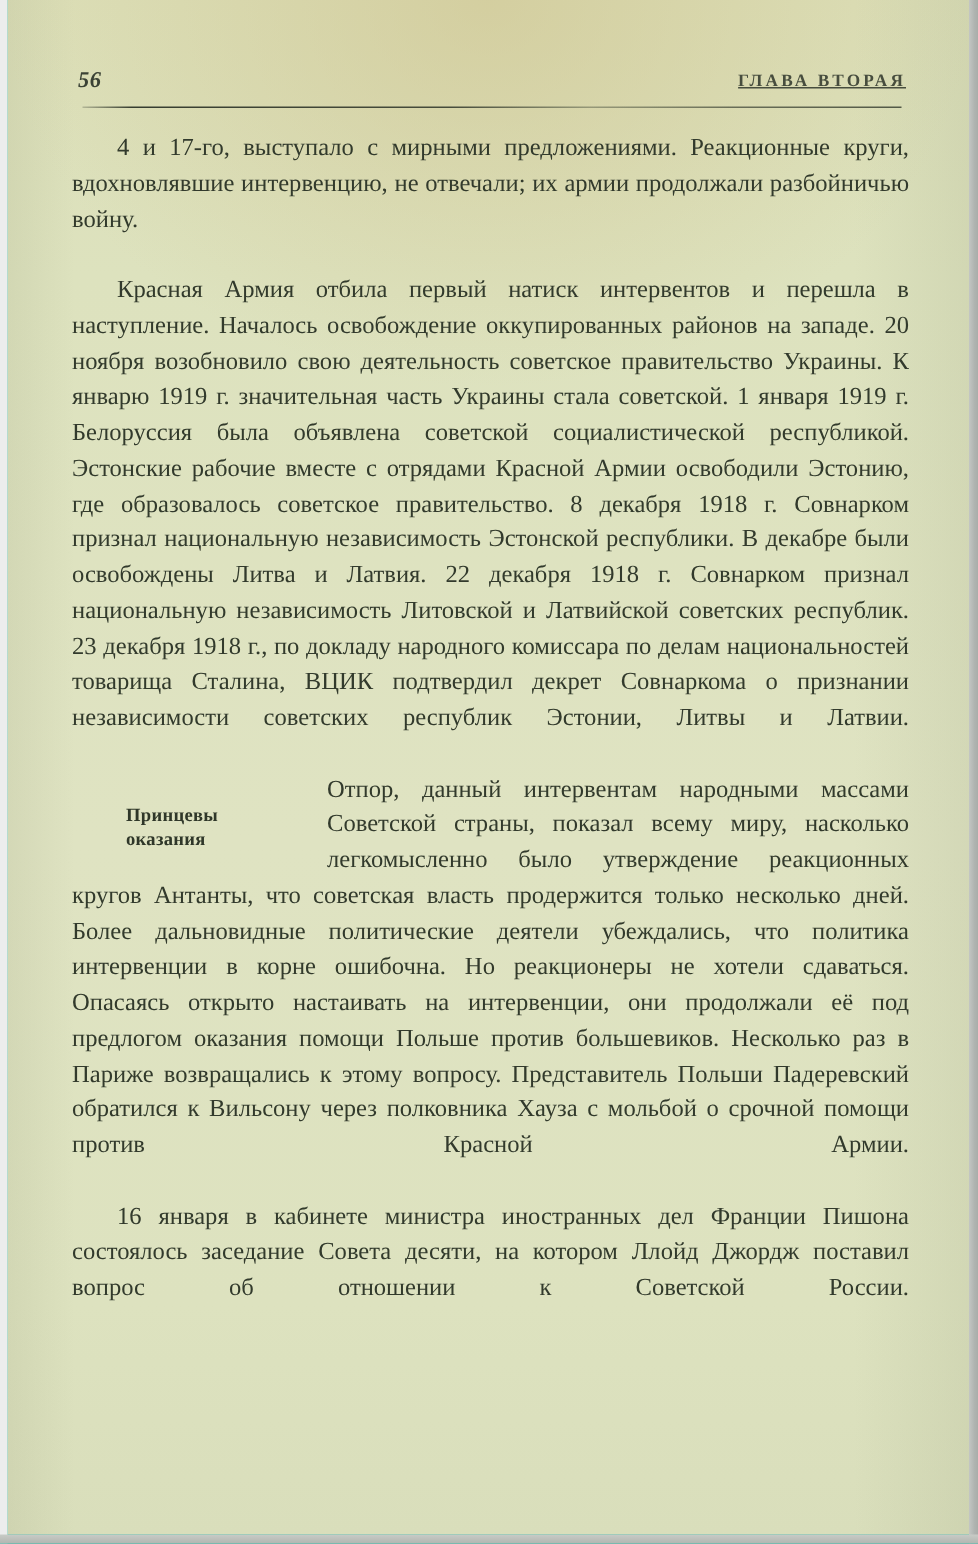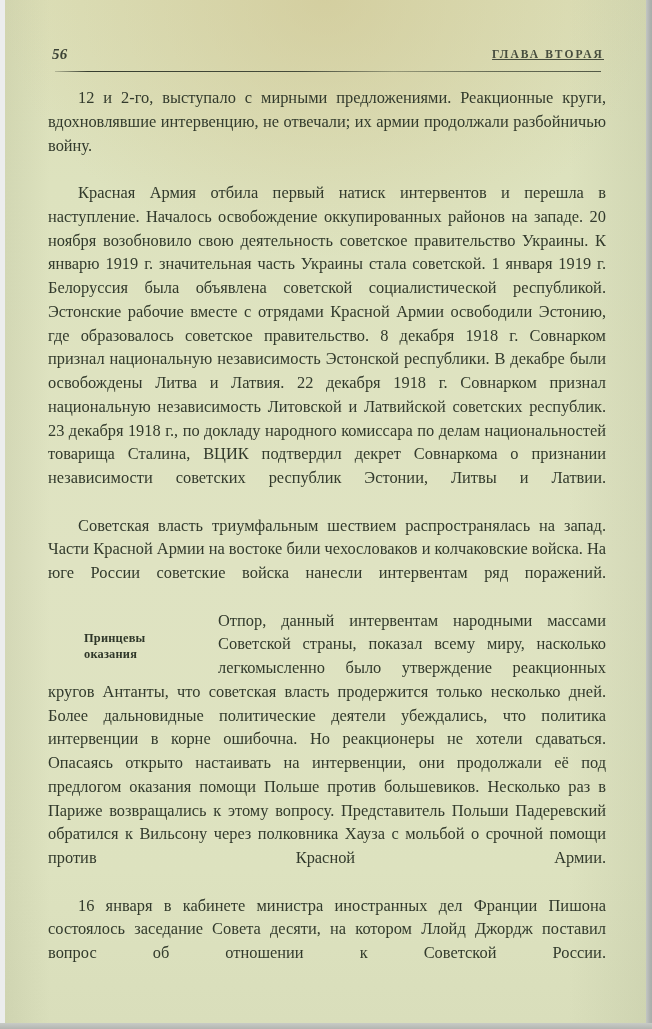--- a/index.html
+++ b/index.html
@@ -175,23 +175,22 @@
   <div class="content blur">
 
     <div class="header">
       <div class="folio">56</div>
       <div class="running-title">ГЛАВА ВТОРАЯ</div>
     </div>
     <div class="header-rule"></div>
 
     <div class="body-col">
 
-      <p class="para">12 и 2-го, выступало с мирными предложениями. Реакционные круги, вдохновлявшие интервенцию, не отвечали; их армии продолжали разбойничью войну.</p>
+      <p class="para">4 и 17-го, выступало с мирными предложениями. Реакционные круги, вдохновлявшие интервенцию, не отвечали; их армии продолжали разбойничью войну.</p>
       <p class="para">Красная Армия отбила первый натиск интервентов и перешла в наступление. Началось освобождение оккупированных районов на западе. 20 ноября возобновило свою деятельность советское правительство Украины. К январю 1919 г. значительная часть Украины стала советской. 1 января 1919 г. Белоруссия была объявлена советской социалистической республикой. Эстонские рабочие вместе с отрядами Красной Армии освободили Эстонию, где образовалось советское правительство. 8 декабря 1918 г. Совнарком признал национальную независимость Эстонской республики. В декабре были освобождены Литва и Латвия. 22 декабря 1918 г. Совнарком признал национальную независимость Литовской и Латвийской советских республик. 23 декабря 1918 г., по докладу народного комиссара по делам национальностей товарища Сталина, ВЦИК подтвердил декрет Совнаркома о признании независимости советских республик Эстонии, Литвы и Латвии.</p>
-      <p class="para">Советская власть триумфальным шествием распространялась на запад. Части Красной Армии на востоке били чехословаков и колчаковские войска. На юге России советские войска нанесли интервентам ряд поражений.</p>
 
       <div class="sidenote-block">
         <div class="sidenote-shape"></div>
         <div class="sidenote">
           <div>Принцевы</div>
           <div>оказания</div>
         </div>
         <p class="para wrap">Отпор, данный интервентам народными массами Советской страны, показал всему миру, насколько легкомысленно было утверждение реакционных кругов Антанты, что советская власть продержится только несколько дней. Более дальновидные политические деятели убеждались, что политика интервенции в корне ошибочна. Но реакционеры не хотели сдаваться. Опасаясь открыто настаивать на интервенции, они продолжали её под предлогом оказания помощи Польше против большевиков. Несколько раз в Париже возвращались к этому вопросу. Представитель Польши Падеревский обратился к Вильсону через полковника Хауза с мольбой о срочной помощи против Красной Армии.</p>
       </div>
 

